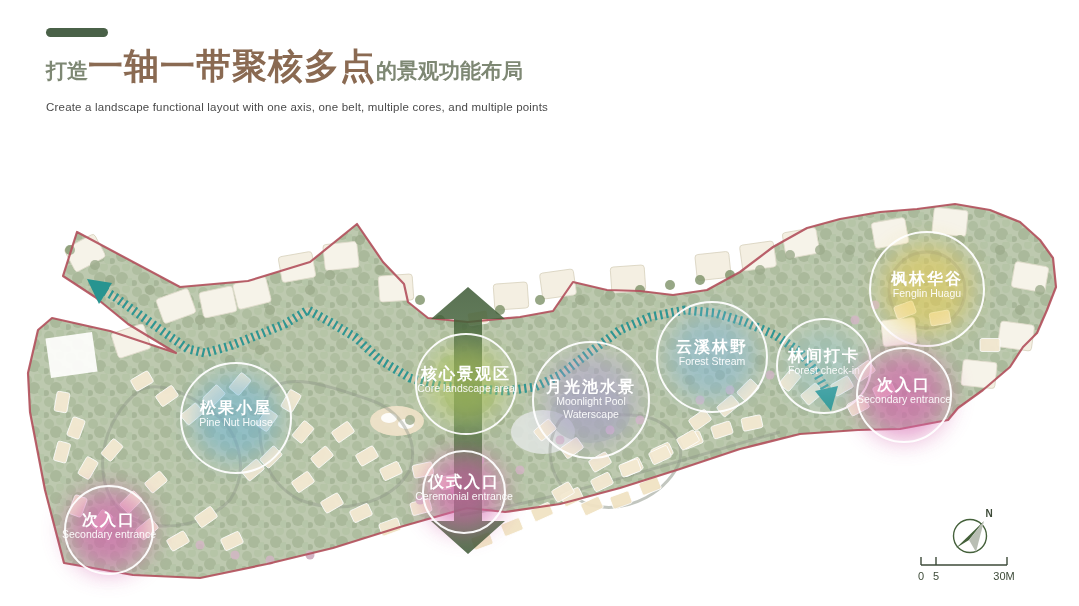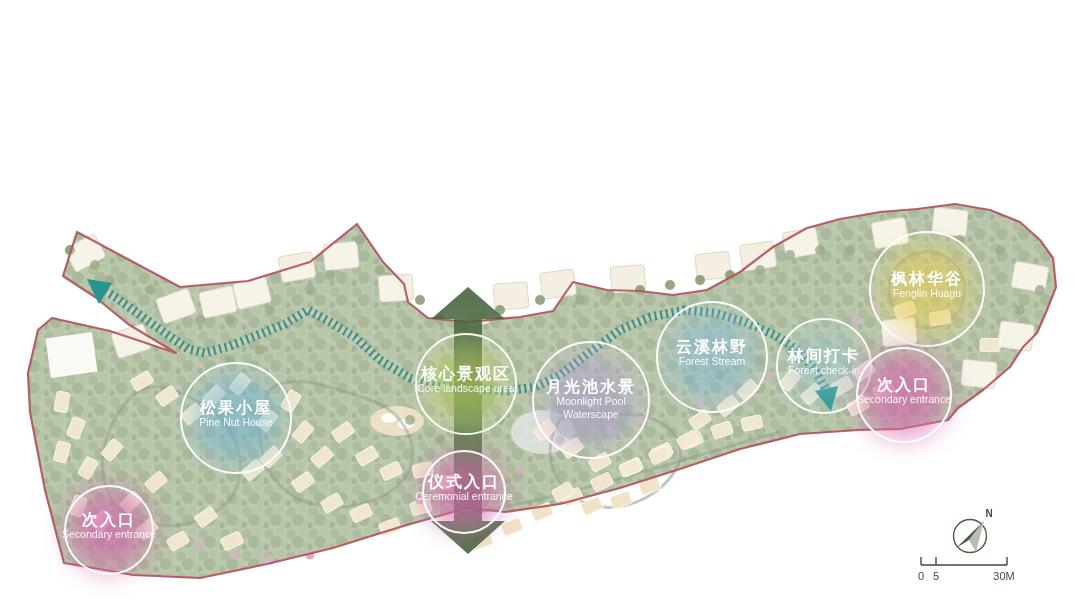--- a/index.html
+++ b/index.html
@@ -295,13 +295,18 @@
       <line x1="921" y1="565" x2="1007" y2="565" stroke="#3d4a38" stroke-width="1.4"></line>
       <line x1="921" y1="557" x2="921" y2="565" stroke="#3d4a38" stroke-width="1.4"></line>
       <line x1="936" y1="557" x2="936" y2="565" stroke="#3d4a38" stroke-width="1.4"></line>
       <line x1="1007" y1="557" x2="1007" y2="565" stroke="#3d4a38" stroke-width="1.4"></line>
       <text x="921" y="580" font-size="11" fill="#3d4a38" text-anchor="middle">0</text>
       <text x="936" y="580" font-size="11" fill="#3d4a38" text-anchor="middle">5</text>
       <text x="1004" y="580" font-size="11" fill="#3d4a38" text-anchor="middle">30M</text>
     </g>
   </svg>
 
+  <div class="header">
+    <div class="accent-bar"></div>
+    <h1 class="title"><span class="t-pre">打造</span><span class="t-main">一轴一带聚核多点</span><span class="t-suf">的景观功能布局</span></h1>
+    <p class="subtitle">Create a landscape functional layout with one axis, one belt, multiple cores, and multiple points</p>
+  </div>
 </div>
 
 </body></html>

